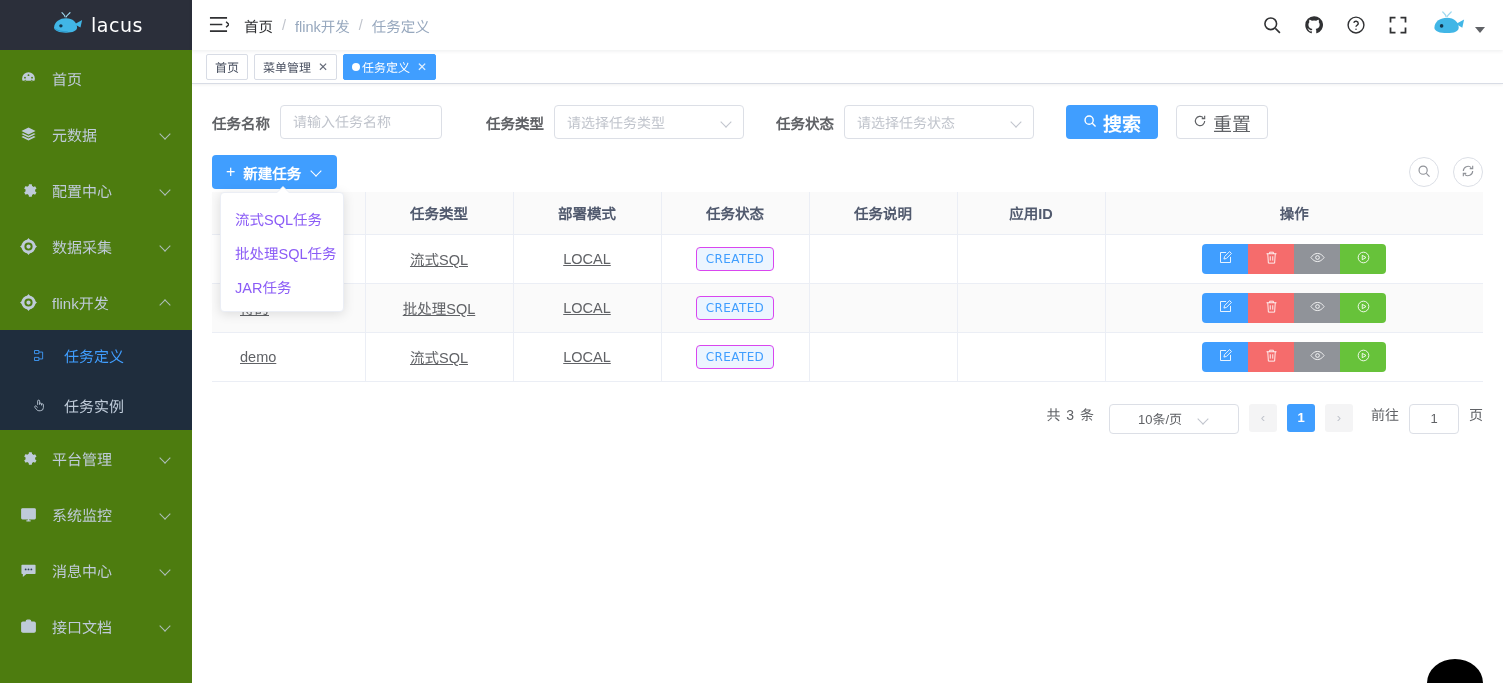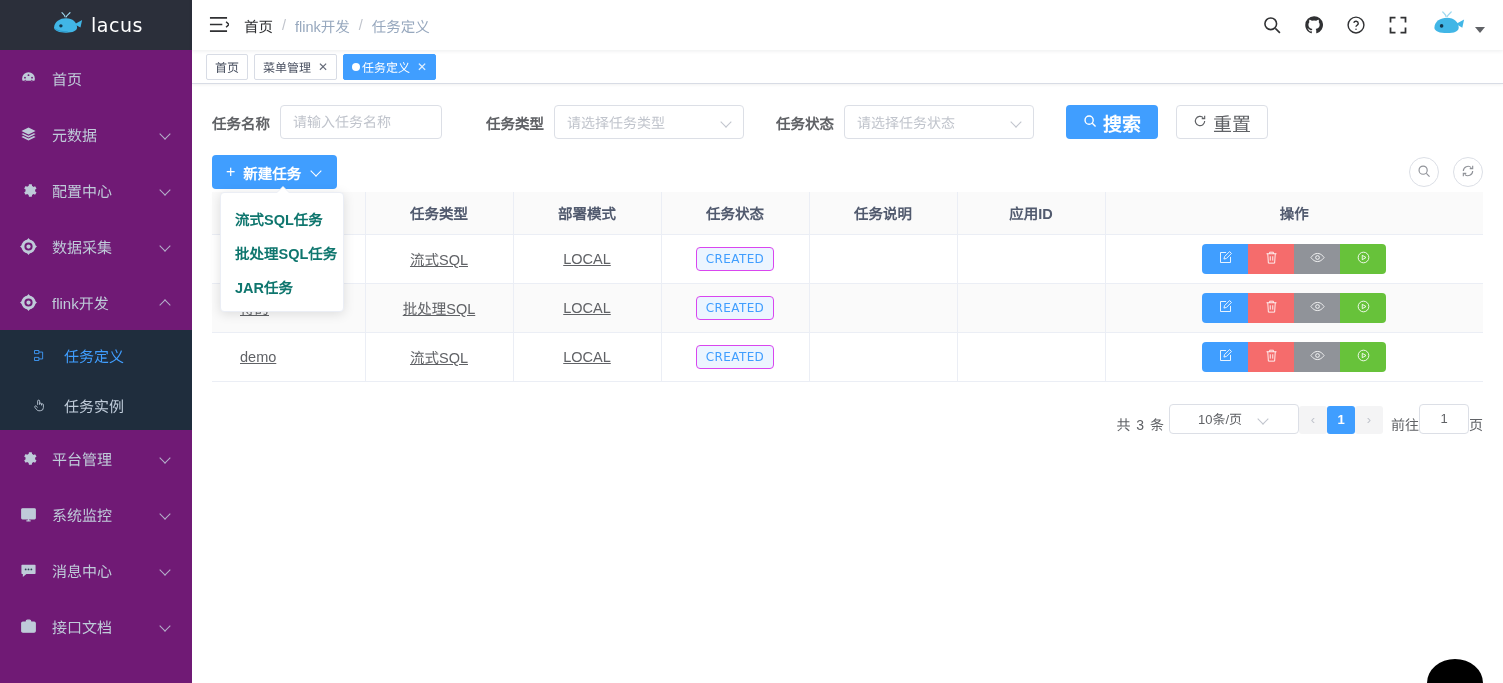--- a/index.html
+++ b/index.html
@@ -10,21 +10,21 @@
     font-family: "Liberation Sans", "DejaVu Sans", sans-serif;
     font-size: 14px;
     background: #ffffff;
     color: #303133;
   }
   #app { display: flex; width: 1503px; height: 683px; position: relative; }
 
   
   .sidebar {
     width: 192px; height: 683px;
-    background: #701a75;
+    background: #4d7c0f;
     flex: 0 0 192px;
     position: relative;
     overflow: hidden;
   }
   .logo-area {
     height: 50px;
     display: flex; align-items: center; justify-content: center;
     gap: 8px;
     background: #2b2f3a;
   }
@@ -191,21 +191,21 @@
     padding: 8px 0; z-index: 80;
   }
   .dropdown::before {
     content: ""; position: absolute; top: -6px; left: 56px;
     width: 0; height: 0; border-left: 6px solid transparent;
     border-right: 6px solid transparent; border-bottom: 6px solid #fff;
     filter: drop-shadow(0 -1px 0 #ebeef5);
   }
   .dd-item {
     height: 34px; display: flex; align-items: center; padding: 0 14px;
-    font-size: 14.5px; color: #0f766e; cursor: pointer; white-space: nowrap; font-weight: bold;
+    font-size: 14.5px; color: #8b5cf6; cursor: pointer; white-space: nowrap;
   }
 
   
   .table-wrap { margin-top: 2px; position: relative; z-index: 10;}
   table { width: 100%; border-collapse: collapse; table-layout: fixed; }
   thead th {
     background: #fafafa; color: #515a6e; font-size: 14.5px; font-weight: 700;
     height: 42px; border-bottom: 1px solid #ebeef5;
     border-right: 1px solid #ebeef5;
     text-align: center; padding: 0 8px;
@@ -232,22 +232,22 @@
     cursor: pointer; border: none;
   }
   .op-edit { background: #409eff; }
   .op-del { background: #f56c6c; }
   .op-view { background: #909399; }
   .op-run { background: #67c23a; }
   .op-btn svg { width: 15px; height: 15px; stroke: #fff; fill: none; stroke-width: 1.4;}
 
   
   .pagination {
-    display: flex; align-items: flex-end; justify-content: flex-end;
-    padding: 22px 0 0 0; font-size: 14px; color: #606266;
+    display: flex; align-items: flex-start; justify-content: flex-end;
+    gap: 10px; padding: 22px 0 0 0; font-size: 14px; color: #606266;
   }
   .pg-total { margin-right: 4px; letter-spacing: 1px;}
   .pg-select {
     width: 130px; height: 30px; border: 1px solid #dcdfe6; border-radius: 4px;
     display: flex; align-items: center; justify-content: center; gap: 16px;
     font-size: 13px; color: #606266; cursor: pointer; background: #fff;
   }
   .pg-select .sel-arrow { width: 12px; height: 12px; position: relative; }
   .pg-select .sel-arrow::before {
     content: ""; position: absolute; left: 1px; top: 2px; width: 7px; height: 7px;

